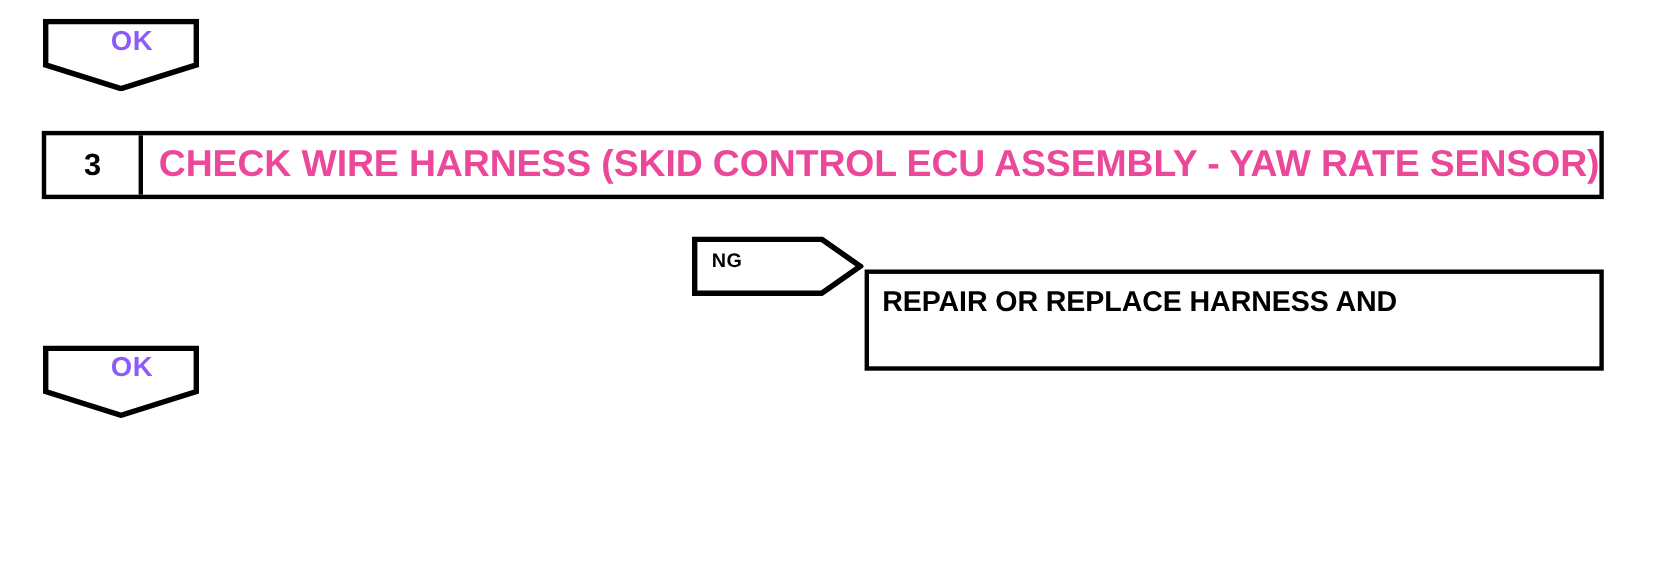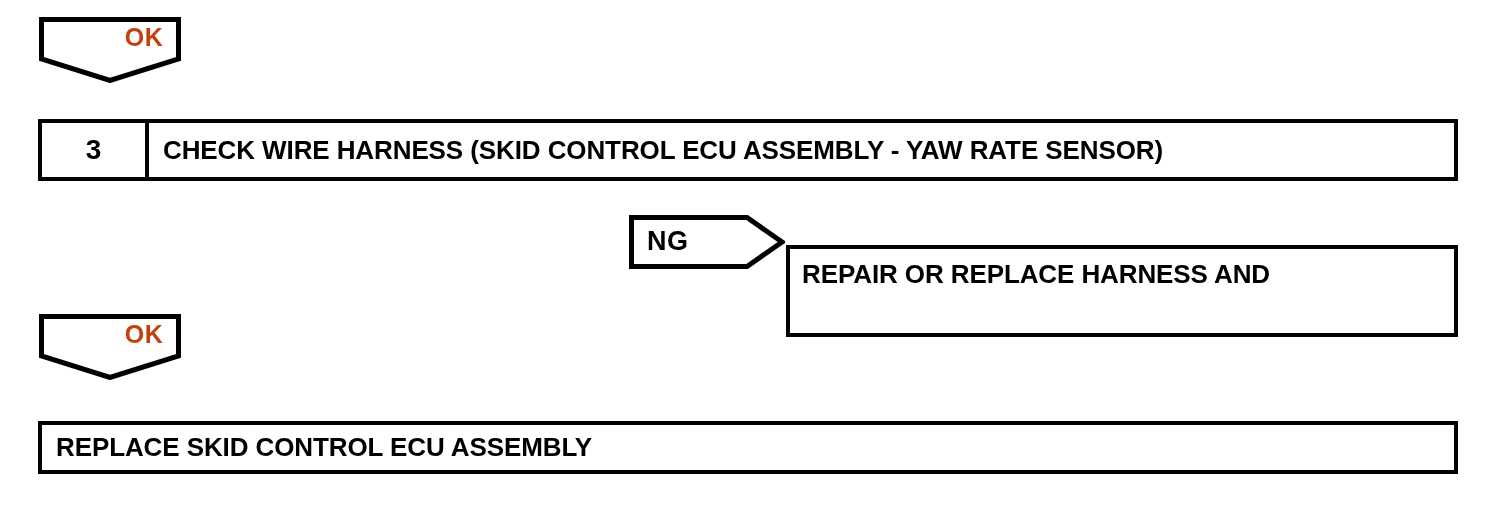--- a/index.html
+++ b/index.html
@@ -33,23 +33,22 @@
   }
   .ok-arrow .ok-label {
     position: absolute;
     left: 0;
     top: 8px;
     width: 162px;
     text-align: center;
     font-size: 25px;
     font-weight: bold;
     letter-spacing: 0.5px;
-    color: #c2410c;
+    color: #8b5cf6;
     line-height: 1;
-    margin-left: 24px;
   }
   #ok-arrow-1 { left: 39px; top: 17px; }
   #ok-arrow-2 { left: 39px; top: 314px; }
 
   
   #ng-arrow {
     position: absolute;
     left: 629px;
     top: 215px;
     width: 156px;
@@ -58,21 +57,21 @@
   #ng-arrow svg {
     position: absolute;
     top: 0;
     left: 0;
     display: block;
   }
   #ng-arrow .ng-label {
     position: absolute;
     left: 18px;
     top: 13px;
-    font-size: 27px;
+    font-size: 18px;
     font-weight: bold;
     letter-spacing: 0.5px;
     color: #000000;
     line-height: 1;
   }
 
   
   .box {
     position: absolute;
     box-sizing: border-box;
@@ -103,23 +102,23 @@
     color: #000000;
     line-height: 1;
   }
   #step-title-cell {
     flex: 1;
     display: flex;
     align-items: center;
     padding-left: 14px;
   }
   #step-title {
-    font-size: 26px;
+    font-size: 34px;
     font-weight: bold;
-    color: #000000;
+    color: #ec4899;
     line-height: 1.1;
     white-space: nowrap;
     letter-spacing: -0.1px;
   }
 
   
   #repair-box {
     left: 786px;
     top: 217px;
     width: 672px;
@@ -187,17 +186,14 @@
     <div class="result-line">REPAIR OR REPLACE HARNESS AND</div>
   </div>
 
   <div class="ok-arrow" id="ok-arrow-2">
     <svg width="142" height="66" viewBox="0 0 142 66">
       <polygon points="2.5,2.5 139.5,2.5 139.5,42 71,63.5 2.5,42" fill="#ffffff" stroke="#000000" stroke-width="5" stroke-linejoin="miter"></polygon>
     </svg>
     <div class="ok-label">OK</div>
   </div>
 
-  <div class="box" id="final-box">
-    <span id="final-text">REPLACE SKID CONTROL ECU ASSEMBLY</span>
-  </div>
 
 </div>
 
 </body></html>

